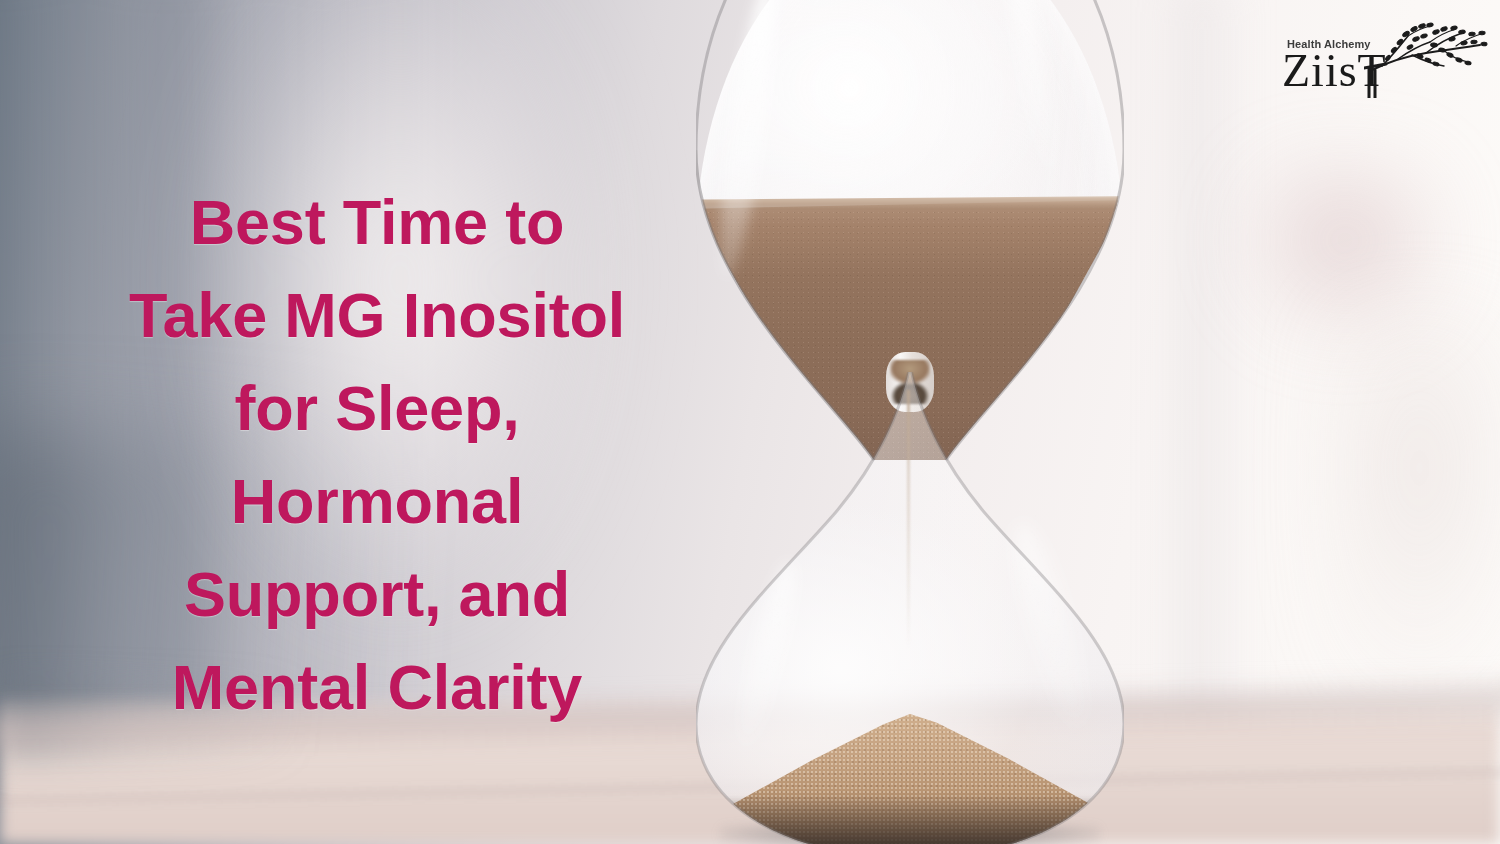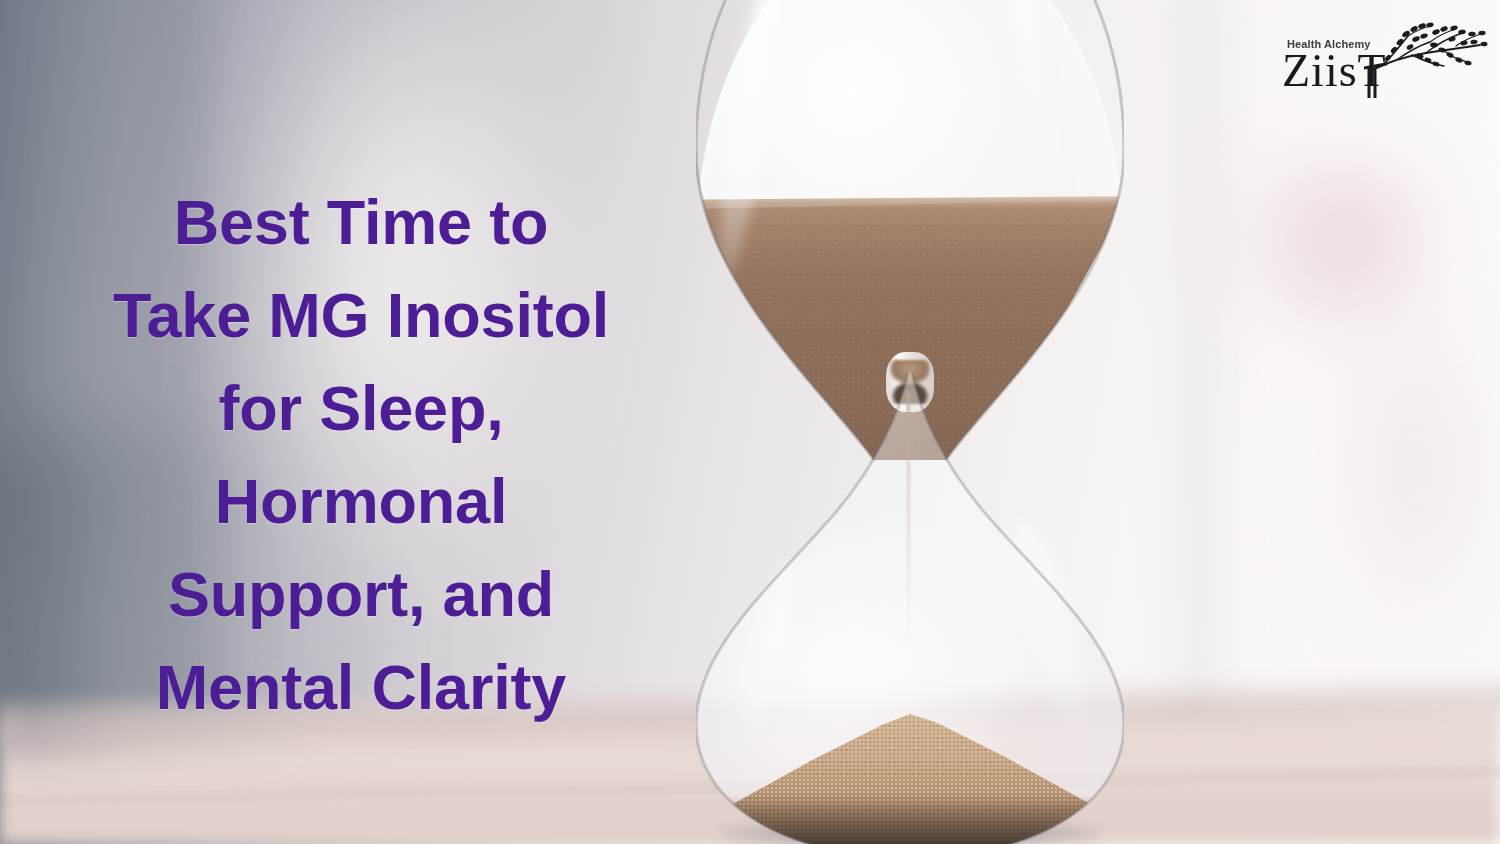--- a/index.html
+++ b/index.html
@@ -448,28 +448,28 @@
     width: 40px; height: 210px;
     border-radius: 50%;
     background: linear-gradient(200deg, rgba(255,255,255,.55), rgba(255,255,255,.05));
     filter: blur(8px);
     transform: rotate(-16deg);
   }
 
   
   .title {
     position: absolute;
-    left: 56px;
+    left: 72px;
     top: 176px;
     width: 610px;
     text-align: center;
     font-size: 63px;
     font-weight: 700;
     line-height: 93px;
-    color: #4c1d95;
+    color: #be185d;
     letter-spacing: -0.2px;
     text-shadow: 0 1px 1px rgba(255,255,255,.35);
     white-space: pre-line;
   }
 
   
   .logo {
     position: absolute;
     left: 1278px;
     top: 12px;

